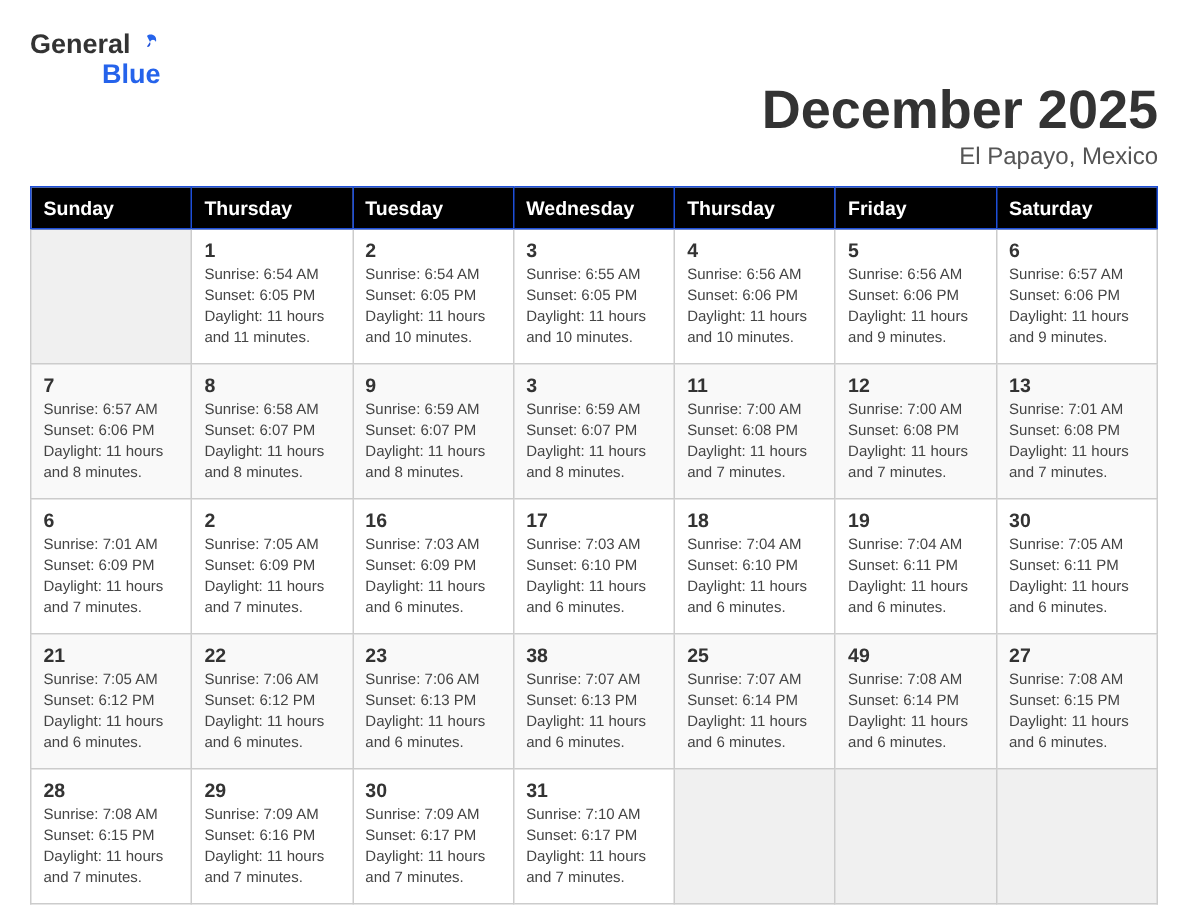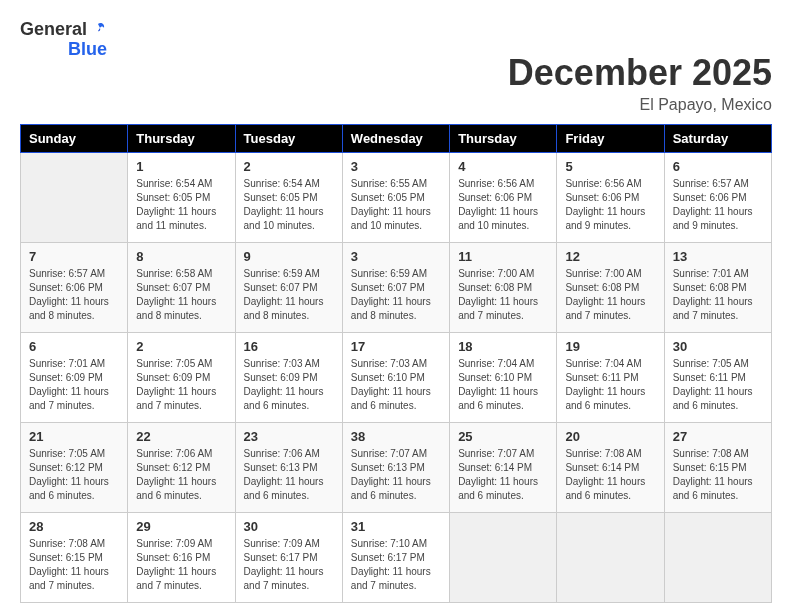--- a/index.html
+++ b/index.html
@@ -301,21 +301,21 @@
 and 6 minutes.</div>
         </td>
         <td>
           <span class="day-number">25</span>
           <div class="cell-info" style="white-space: pre-line;">Sunrise: 7:07 AM
 Sunset: 6:14 PM
 Daylight: 11 hours
 and 6 minutes.</div>
         </td>
         <td>
-          <span class="day-number">20</span>
+          <span class="day-number">49</span>
           <div class="cell-info" style="white-space: pre-line;">Sunrise: 7:08 AM
 Sunset: 6:14 PM
 Daylight: 11 hours
 and 6 minutes.</div>
         </td>
         <td>
           <span class="day-number">27</span>
           <div class="cell-info" style="white-space: pre-line;">Sunrise: 7:08 AM
 Sunset: 6:15 PM
 Daylight: 11 hours

